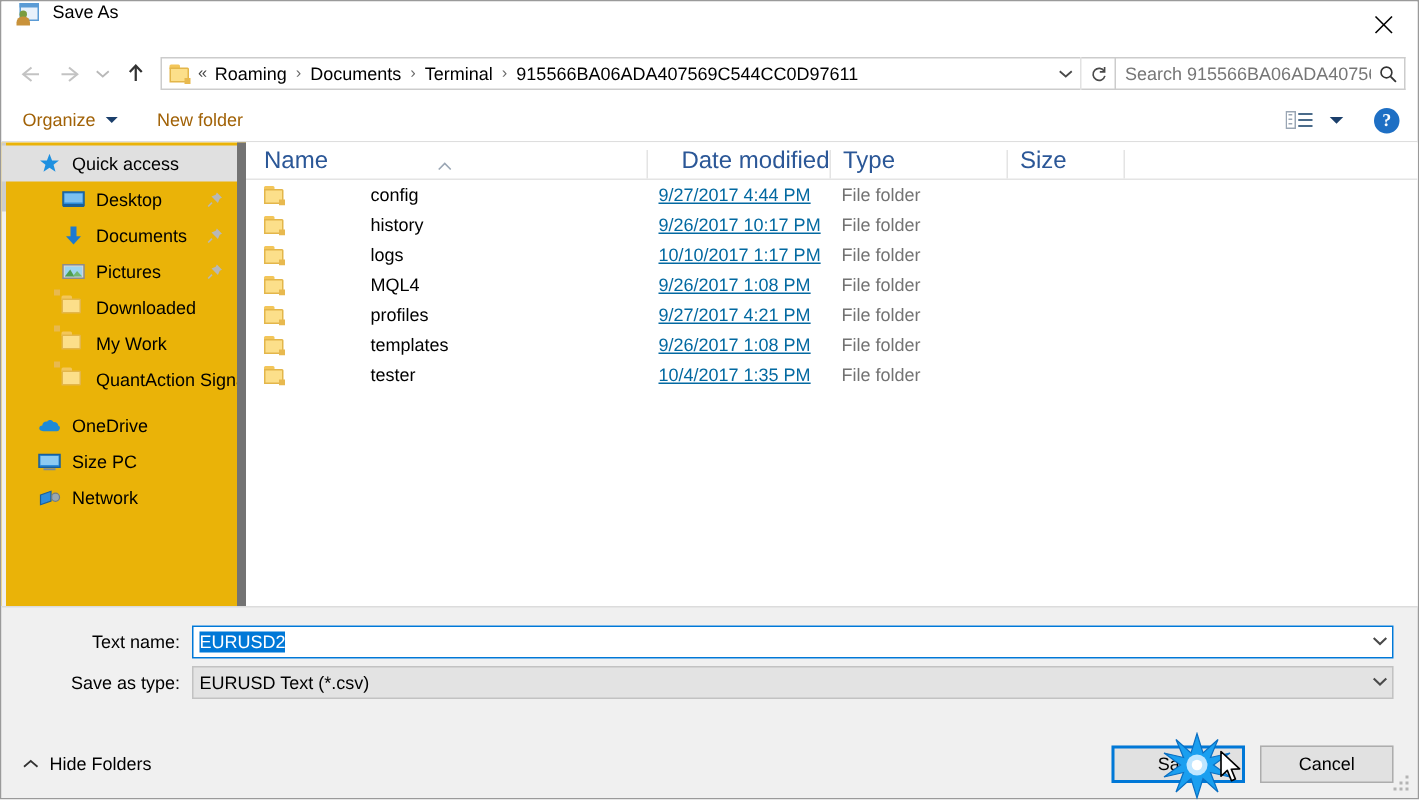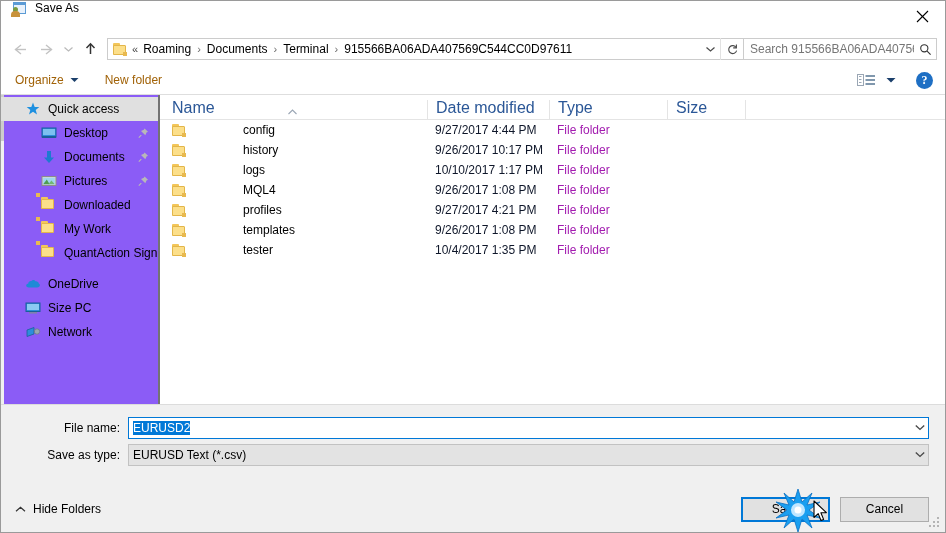--- a/index.html
+++ b/index.html
@@ -213,22 +213,22 @@
   
   .body {
     flex: 1 1 auto;
     display: flex;
     min-height: 0;
     background: #ffffff;
   }
   .sidebar {
     width: 157px;
     flex: 0 0 157px;
-    border-right: 2px solid #737373;
-    background: #8b5cf6;
+    border-right: 6px solid #737373;
+    background: #eab308;
     padding-top: 2px;
     position: relative;
     overflow: hidden;
   }
   .sb-scroll {
     position: absolute;
     left: 0; top: 0; width: 3px; height: 100%;
     background: #f0f0f0;
   }
   .sb-thumb {
@@ -313,21 +313,21 @@
     padding: 0 0 4px 8px;
     box-sizing: border-box;
     border-left: 1px solid #e4e4e4;
     height: 19px;
     display: flex;
     align-items: center;
     position: relative;
   }
   .col:first-child { border-left: none; }
   .col-name { width: 267px; flex: 0 0 267px; padding-left: 12px; }
-  .col-date { width: 122px; flex: 0 0 122px; }
+  .col-date { width: 122px; flex: 0 0 122px; justify-content: flex-end; }
   .col-type { width: 118px; flex: 0 0 118px; }
   .col-size { width: 78px; flex: 0 0 78px; }
   .col-rest { flex: 1 1 auto; border-left: 1px solid #e4e4e4; height: 19px; }
   .sortcaret {
     position: absolute;
     left: 128px; top: 1px;
     width: 9px; height: 6px;
   }
   .rows { flex: 1 1 auto; }
   .row {
@@ -343,22 +343,22 @@
     overflow: hidden;
     white-space: nowrap;
   }
   .cell-name {
     width: 267px; flex: 0 0 267px;
     display: flex; align-items: center;
     padding-left: 12px;
     gap: 48px;
   }
   .cell-name .folder { margin-right: 8px; flex: 0 0 auto; }
-  .cell-date { width: 122px; flex: 0 0 122px; color: #0f172a; }
-  .cell-type { width: 118px; flex: 0 0 118px; color: #a21caf; }
+  .cell-date { width: 122px; flex: 0 0 122px; color: #0369a1; text-decoration: underline; }
+  .cell-type { width: 118px; flex: 0 0 118px; color: #737373; }
   .cell-size { width: 78px; flex: 0 0 78px; color: #555; }
 
   
   .formarea {
     background: #f0f0f0;
     border-top: 1px solid #dcdcdc;
     padding: 11px 0 0 0;
     min-height: 70px;
   }
   .formrow {
@@ -827,21 +827,21 @@
           <div class="cell cell-date">10/4/2017 1:35 PM</div>
           <div class="cell cell-type">File folder</div>
           <div class="cell cell-size"></div>
         </div>
       </div>
     </div>
   </div>
 
   <div class="formarea">
     <div class="formrow">
-      <div class="formlabel">File name:</div>
+      <div class="formlabel">Text name:</div>
       <div class="field focused">
         <div class="txt"><span class="sel">EURUSD2</span></div>
         <div class="drop">
           <svg width="10" height="7" viewBox="0 0 10 7">
               <path d="M0.8 1.4 L5 5.4 L9.2 1.4" fill="none" stroke="#4a4a4a" stroke-width="1.4"></path>
             </svg>
         </div>
       </div>
     </div>
     <div class="formrow">

